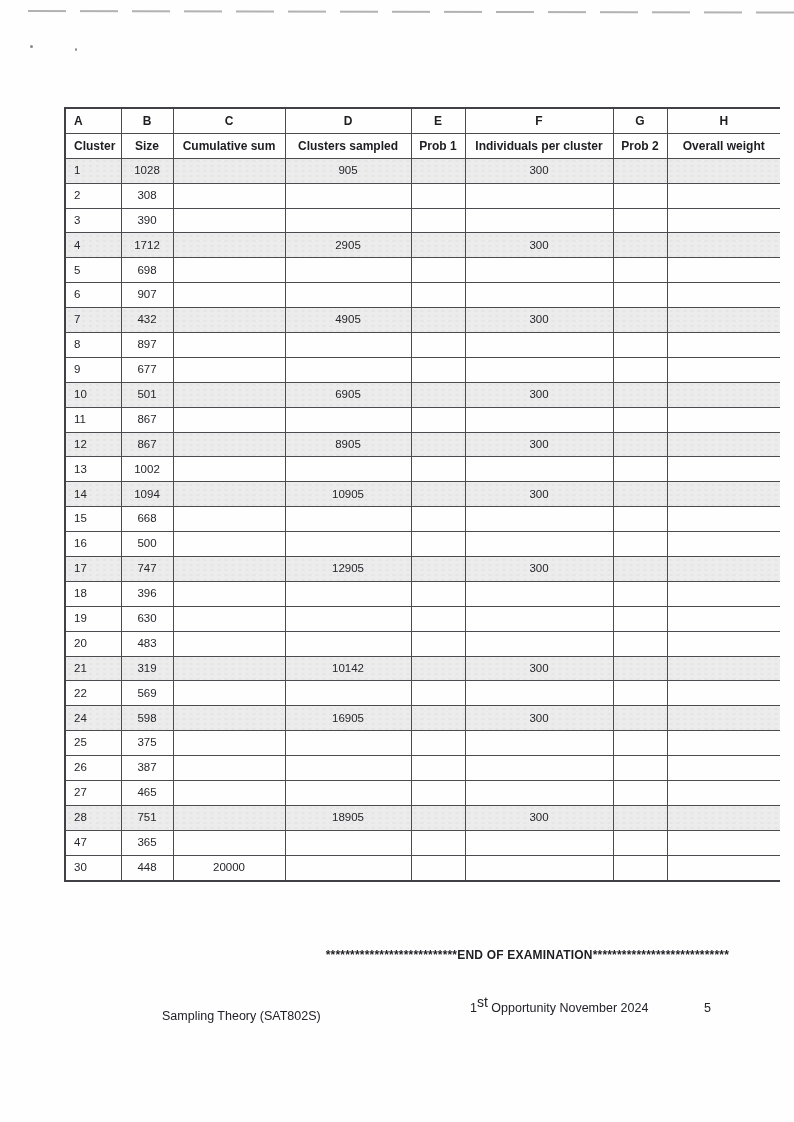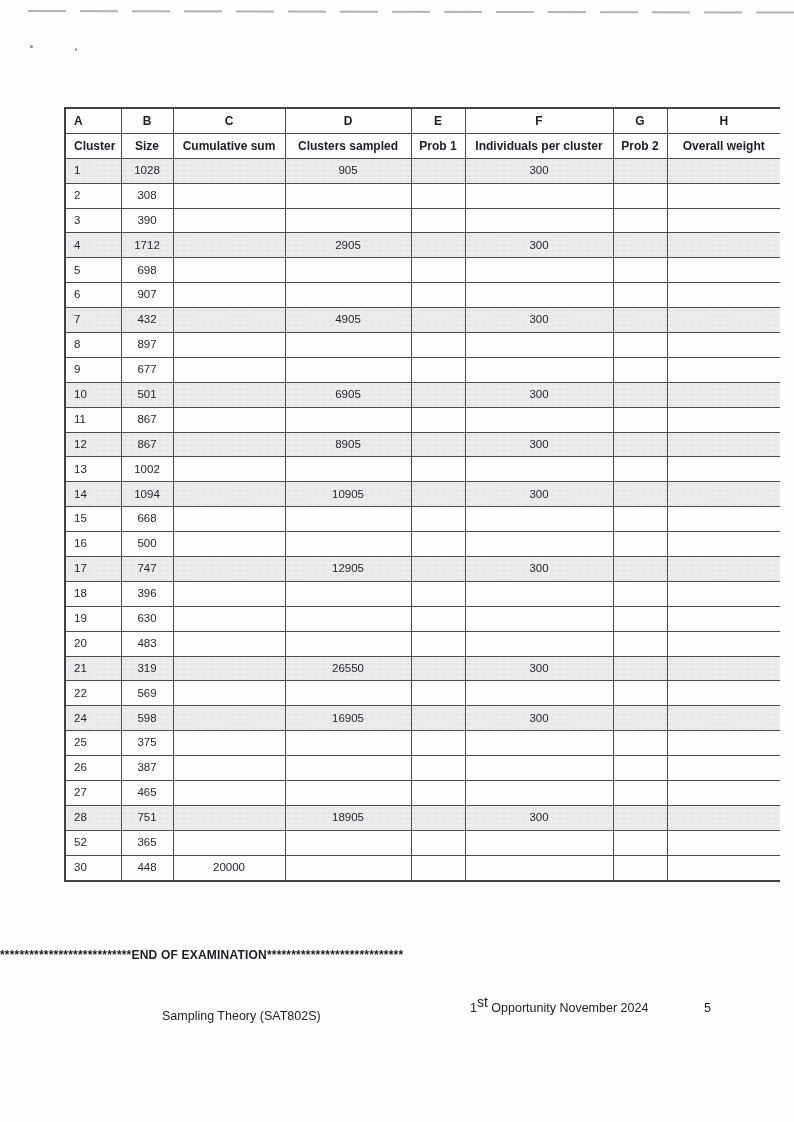--- a/index.html
+++ b/index.html
@@ -62,21 +62,21 @@
       radial-gradient(rgba(120,120,125,0.12) 1px, transparent 1.4px),
       #ececec;
     background-size: 7px 5px;
   }
 
   
   .end-line {
     position: absolute;
     left: 0; top: 948px;
     width: 729px;
-    text-align: left;
+    text-align: right;
     font-size: 12px;
     font-weight: 700;
     letter-spacing: 0.2px;
     color: #1d1d22;
   }
 
   
   .footer { position: absolute; left: 0; top: 1001px; width: 794px; height: 20px; font-size: 12.5px; color: #222228; }
   .footer .f-left { position: absolute; left: 162px; top: 8px; }
   .footer .f-right { position: absolute; left: 470px; top: 0; }
@@ -323,21 +323,21 @@
           <td></td>
           <td></td>
           <td></td>
           <td></td>
           <td class="col-last"></td>
         </tr>
         <tr class="shade">
           <td class="col-a">21</td>
           <td>319</td>
           <td></td>
-          <td>26550</td>
+          <td>10142</td>
           <td></td>
           <td>300</td>
           <td></td>
           <td class="col-last"></td>
         </tr>
         <tr>
           <td class="col-a">22</td>
           <td>569</td>
           <td></td>
           <td></td>
@@ -390,21 +390,21 @@
           <td class="col-a">28</td>
           <td>751</td>
           <td></td>
           <td>18905</td>
           <td></td>
           <td>300</td>
           <td></td>
           <td class="col-last"></td>
         </tr>
         <tr>
-          <td class="col-a">52</td>
+          <td class="col-a">47</td>
           <td>365</td>
           <td></td>
           <td></td>
           <td></td>
           <td></td>
           <td></td>
           <td class="col-last"></td>
         </tr>
         <tr>
           <td class="col-a">30</td>

